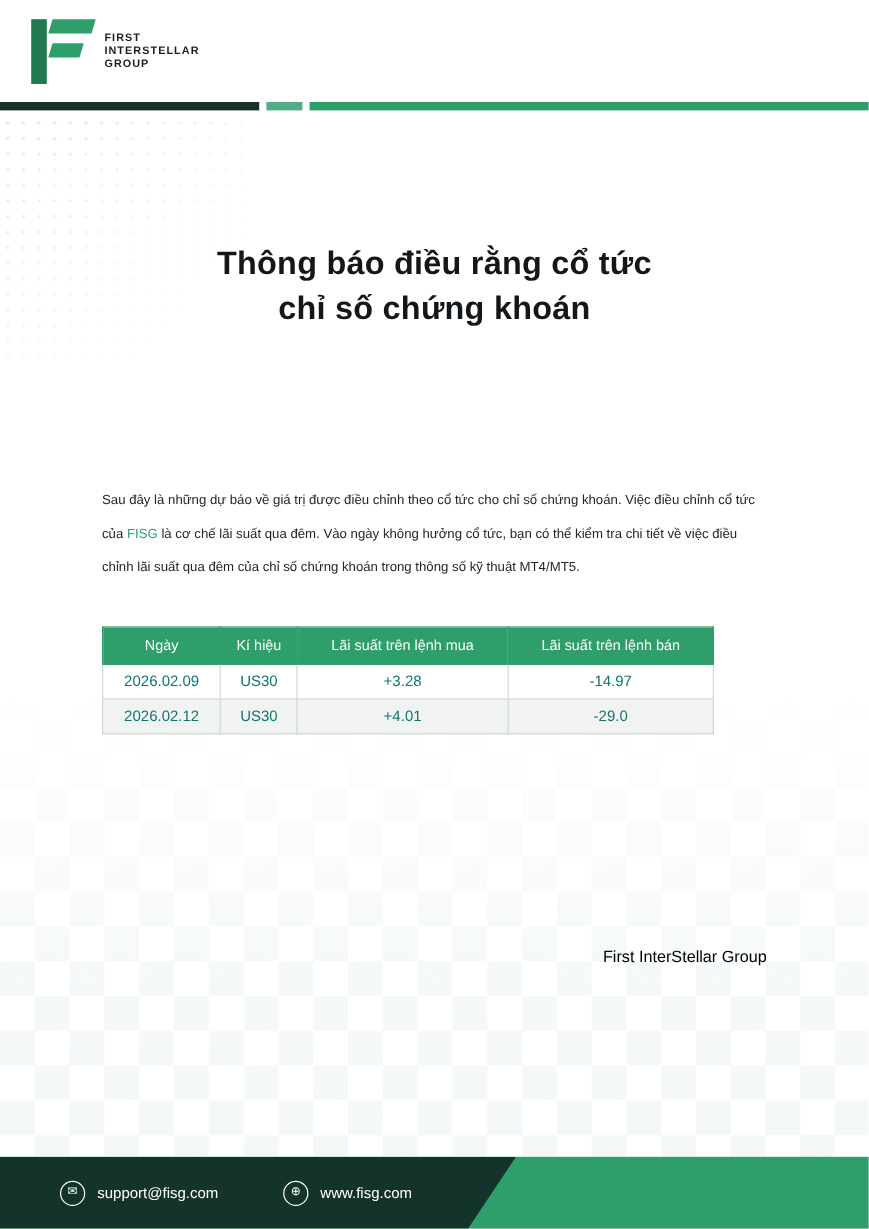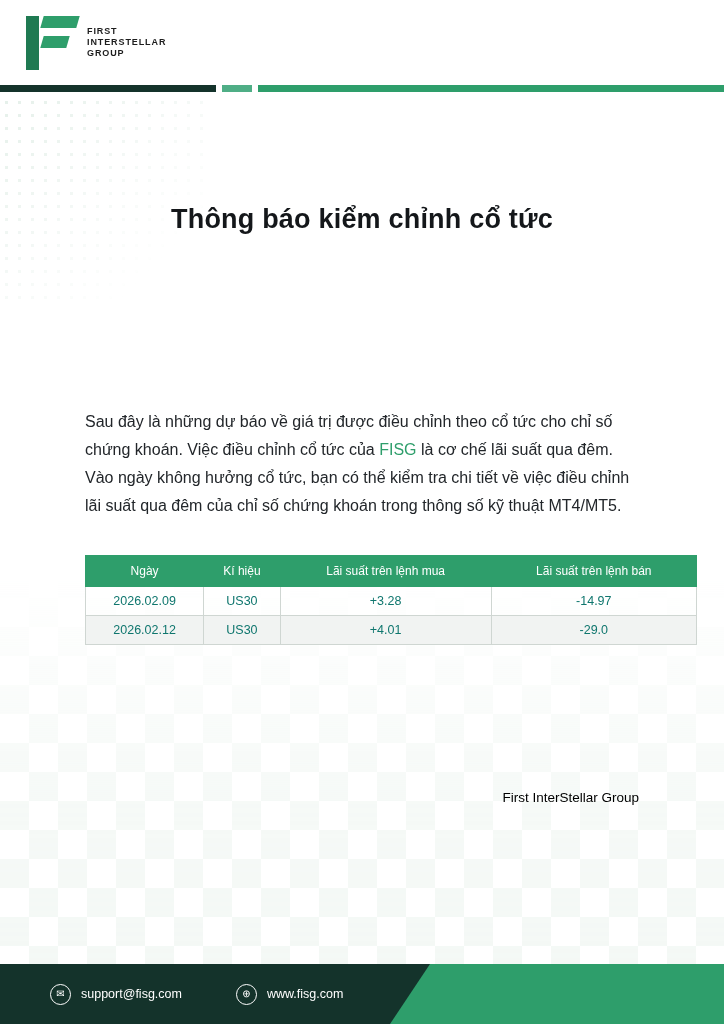--- a/index.html
+++ b/index.html
@@ -112,32 +112,32 @@
   }
 
   
   .content {
     position: absolute;
     left: 85px;
     top: 392px;
     width: 554px;
   }
   .para {
-    font-size: 16px;
+    font-size: 11px;
     line-height: 28px;
     color: #22262a;
     text-align: left;
   }
   .para .brand { color: #2e9e6b; }
   .para.second { margin-top: 30px; }
 
   
   table.rates {
     border-collapse: collapse;
-    width: 612px;
+    width: 510px;
     margin-top: 35px;
     font-size: 12.5px;
   }
   table.rates th {
     background: #2e9e6b;
     color: #ffffff;
     font-weight: normal;
     font-size: 12px;
     padding: 8px 4px;
     text-align: center;
@@ -228,21 +228,22 @@
     </div>
   </div>
   <div class="header-rule">
     <div class="rule-seg rule-dark"></div>
     <div class="rule-seg rule-mid"></div>
     <div class="rule-seg rule-light"></div>
   </div>
 </div>
 
 <div class="title">
-  <div>Thông báo kiểm chỉnh cổ tức</div>
+  <div>Thông báo điều rằng cổ tức</div>
+  <div>chỉ số chứng khoán</div>
 </div>
 
 <div class="content">
 
   <p class="para"><span>Sau đây là những dự báo về giá trị được điều chỉnh theo cổ tức cho chỉ số chứng khoán. Việc điều chỉnh cổ tức của </span><span class="brand">FISG</span><span> là cơ chế lãi suất qua đêm. Vào ngày không hưởng cổ tức, bạn có thể kiểm tra chi tiết về việc điều chỉnh lãi suất qua đêm của chỉ số chứng khoán trong thông số kỹ thuật MT4/MT5.</span></p>
 
   <table class="rates">
     <thead>
       <tr>
         <th>Ngày</th>

